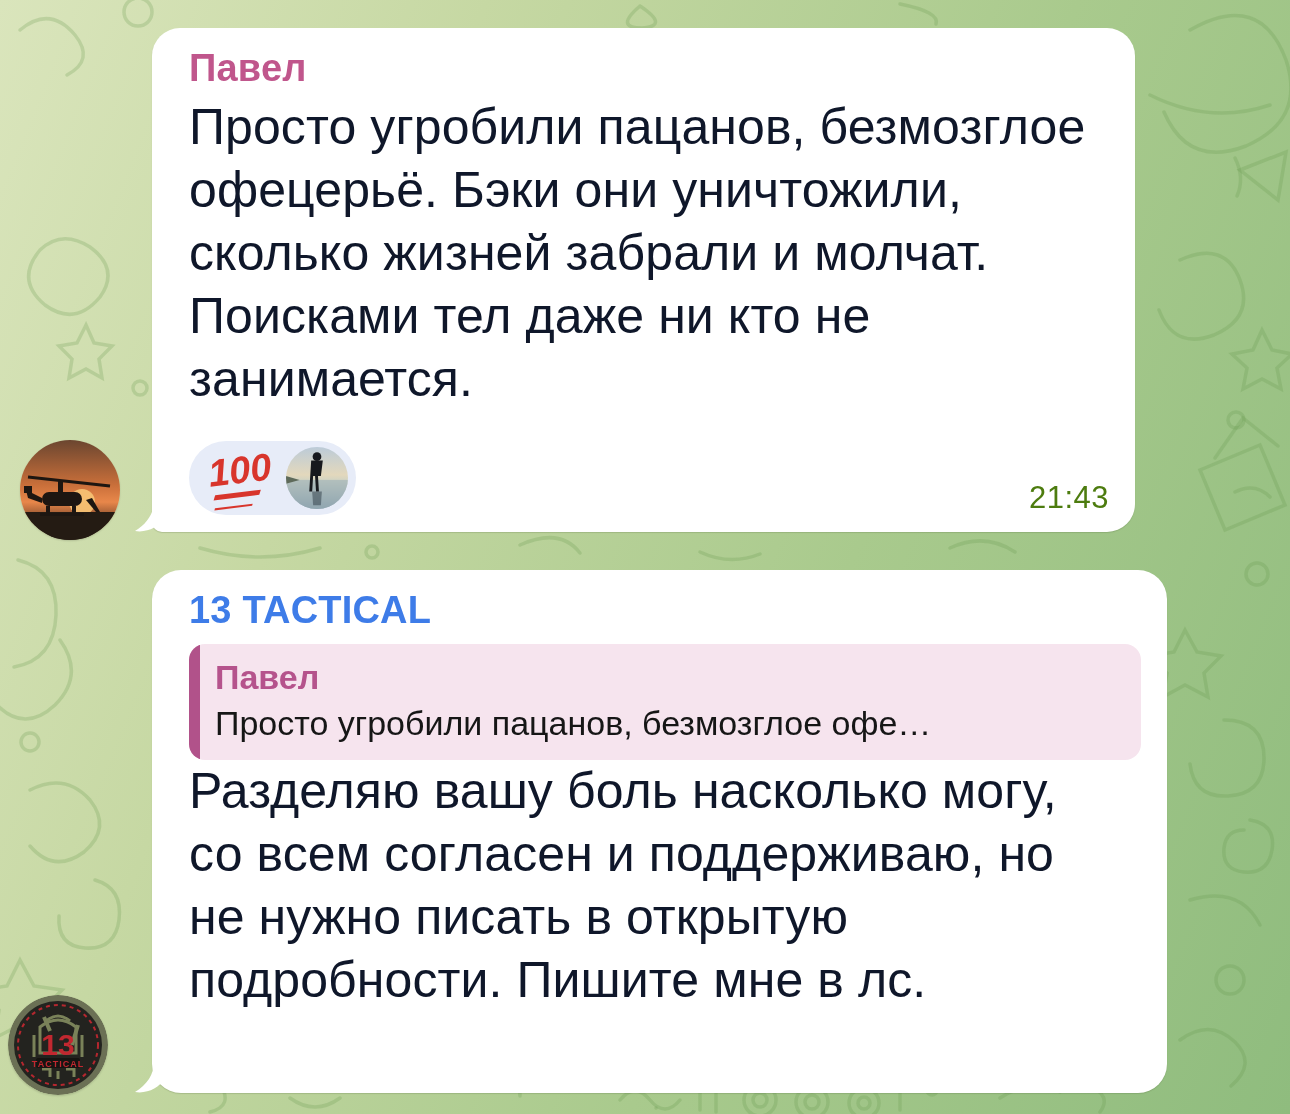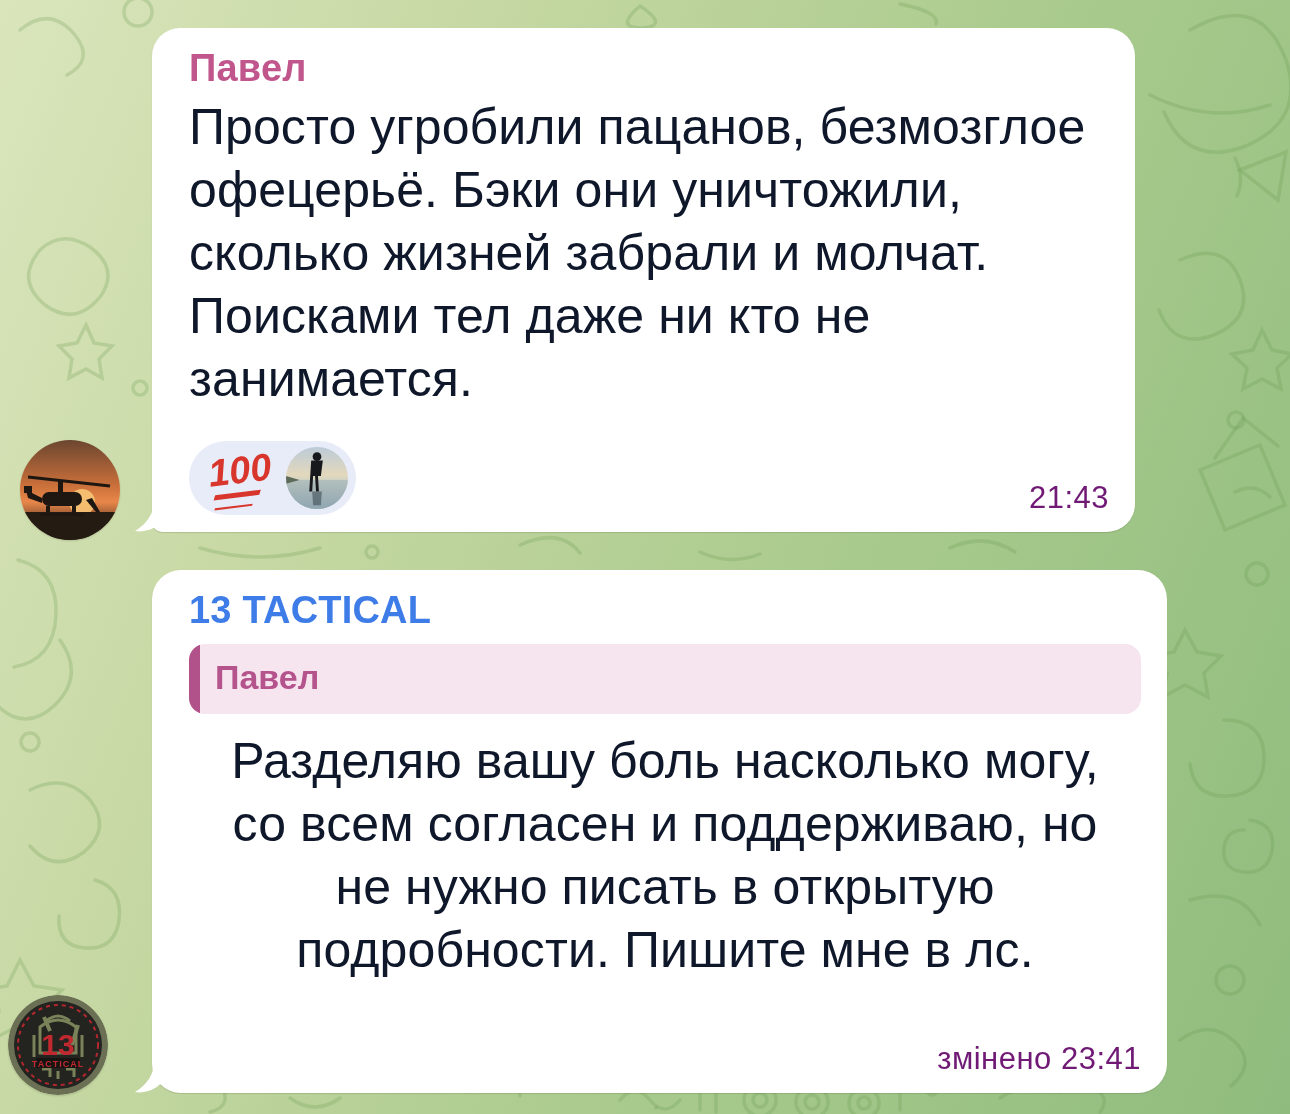--- a/index.html
+++ b/index.html
@@ -24,21 +24,21 @@
   .tail{position:absolute;left:-17px;bottom:-1px;width:36px;height:32px;}
   .author{font-size:38px;font-weight:bold;line-height:48px;letter-spacing:.2px;}
   .author.pink{color:#c0568c;}
   .author.blue{color:#3e7ce8;}
   .msg-text{
     font-size:50px;line-height:63px;color:#0f172a;white-space:pre-line;
     margin-top:4px;letter-spacing:.1px;
   }
   .meta-time{
     position:absolute;right:26px;bottom:16px;
-    font-size:31px;color:#701a75;letter-spacing:.5px;
+    font-size:31px;color:#4d7c0f;letter-spacing:.5px;
   }
   .reaction-row{margin-top:30px;}
   .reaction-pill{
     display:inline-flex;align-items:center;gap:14px;
     background:#e7ecf8;border-radius:38px;height:74px;padding:0 8px 0 20px;
   }
   .hundred{
     display:inline-block;transform:rotate(-7deg);color:#d8352c;
     font-weight:bold;font-style:italic;font-size:38px;line-height:.9;
   }
@@ -217,22 +217,22 @@
 
   <div class="bubble" style="left:152px;top:570px;width:1015px;height:523px;border-radius:29px;">
     <svg class="tail" viewBox="0 0 36 32">
       <path d="M19 0 C19 12 12 23 0 30 C12 32 24 26 30 16 L30 0 Z" fill="#ffffff"></path>
     </svg>
 
     <div class="author blue">13 TACTICAL</div>
 
     <div class="quote">
       <div class="quote-author">Павел</div>
+      <div class="quote-text">Просто угробили пацанов, безмозглое офе…</div>
     </div>
 
-    <div class="msg-text" style="margin-top:16px;text-align:center;">Разделяю вашу боль насколько могу,
+    <div class="msg-text" style="margin-top:0;">Разделяю вашу боль насколько могу,
 со всем согласен и поддерживаю, но
 не нужно писать в открытую
 подробности. Пишите мне в лс.</div>
 
-    <div class="meta-time">змінено 23:41</div>
   </div>
 </div>
 
 </body></html>

